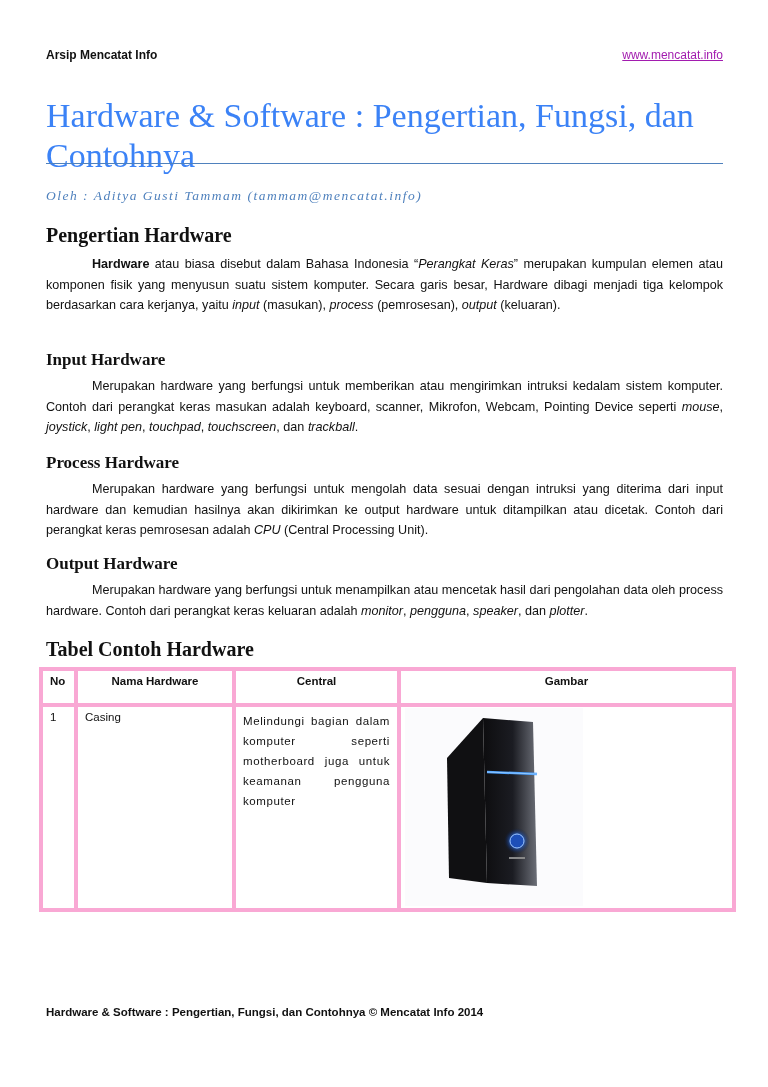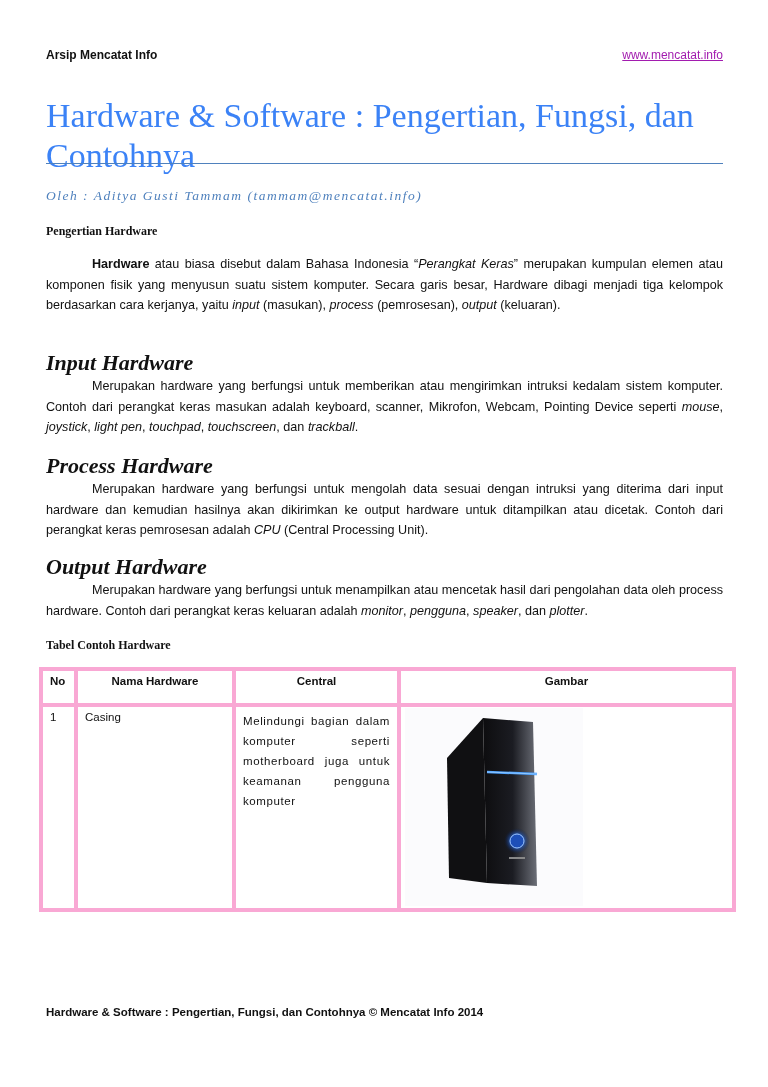--- a/index.html
+++ b/index.html
@@ -4,22 +4,22 @@
 <style>
   html, body { margin:0; padding:0; background:#ffffff; }
   body { width:768px; height:1087px; position:relative; overflow:hidden; font-family:"Liberation Sans", sans-serif; color:#111; }
   .hdr { position:absolute; top:48px; left:46px; right:45px; font-size:12px; font-weight:bold; }
   .hdr .left { position:absolute; left:0; top:0; }
   .hdr .right { position:absolute; right:0; top:0; font-weight:normal; color:#a21caf; text-decoration:underline; }
   .title { position:absolute; left:46px; top:96px; width:680px; font-family:"Liberation Serif", serif; font-size:34px; line-height:40px; color:#3b82f6; }
   .title-rule { position:absolute; left:46px; top:163px; width:677px; height:0; border-top:1px solid #4f81bd; }
   .author { position:absolute; left:46px; top:188px; font-family:"Liberation Serif", serif; font-style:italic; font-size:13.5px; letter-spacing:1.5px; color:#4f81bd; }
   h2 { position:absolute; left:46px; margin:0; font-family:"Liberation Serif", serif; font-weight:bold; color:#111; }
-  h2.big { font-size:12px; }
-  h2.sub { font-size:22px; font-style:italic; }
+  h2.big { font-size:20px; }
+  h2.sub { font-size:17px; }
   p.body { position:absolute; left:46px; width:677px; margin:0; font-size:12.6px; line-height:20.5px; text-align:justify; font-family:"Liberation Sans", sans-serif; }
   p.body .indent { display:inline-block; width:46px; }
   table.hw { position:absolute; left:39px; top:667px; width:697px; border-collapse:collapse; font-size:11.5px; }
   table.hw th, table.hw td { border:4px solid #f9a8d4; vertical-align:top; padding:4px 7px; }
   table.hw th { height:24px; font-weight:bold; }
   table.hw th.no { text-align:left; }
   table.hw td.fn { text-align:justify; line-height:20px; letter-spacing:0.6px; }
   .footer { position:absolute; left:46px; top:1006px; font-size:11.5px; font-weight:bold; }
   .pc { width:178px; height:200px; position:relative; margin-left:2px; }
 </style>

